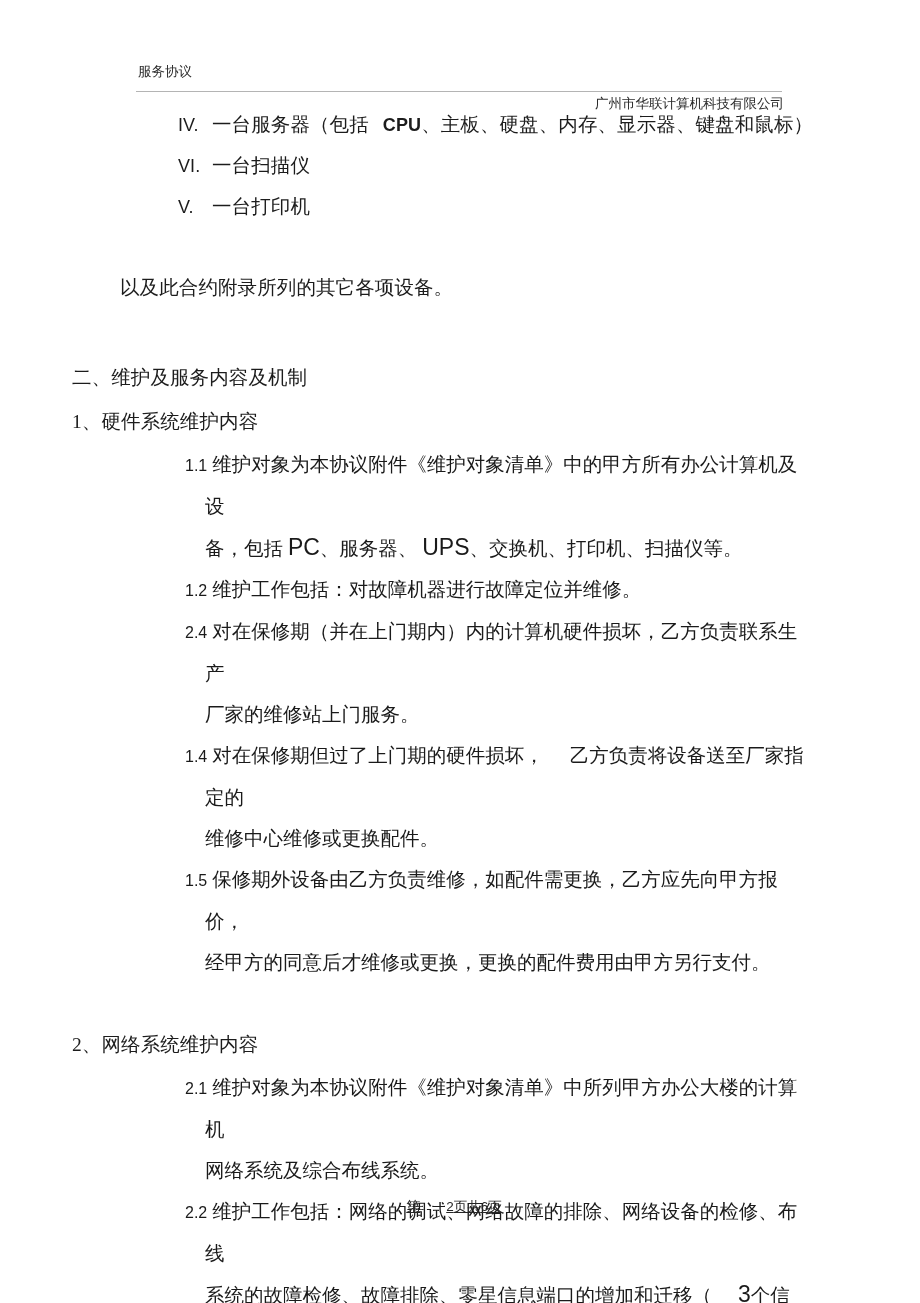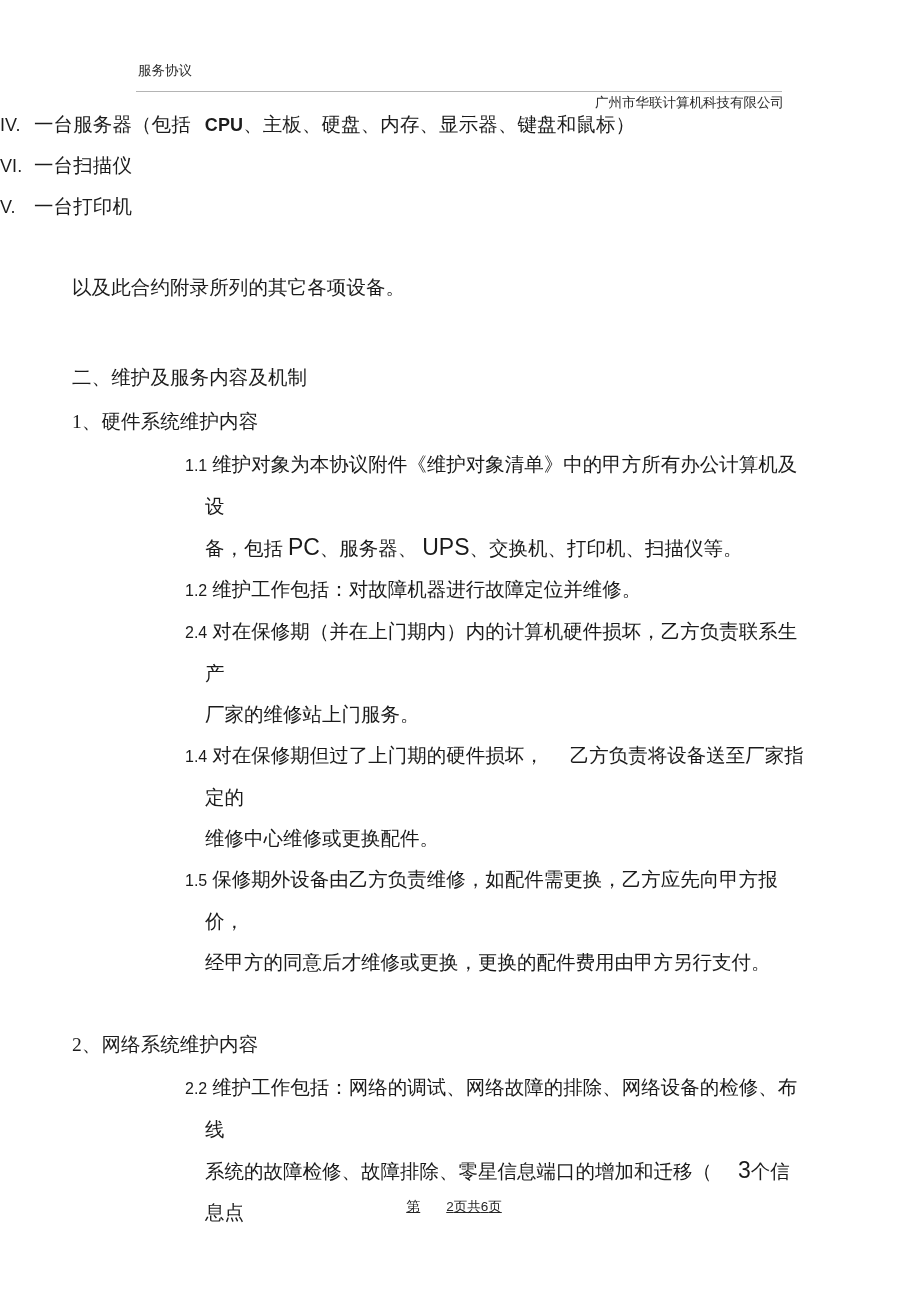--- a/index.html
+++ b/index.html
@@ -29,21 +29,21 @@
     position: absolute;
     left: 136px;
     top: 62px;
     width: 648px;
     height: 34px;
   }
   .header-left,
   .header-right {
     position: absolute;
     top: 0;
-    font-family: Liberation Mono, monospace;
+    font-family: Liberation Serif, serif;
     font-size: 13.5px;
     line-height: 20px;
     color: #2b2b2b;
     white-space: nowrap;
   }
   .header-left  { left: 2px; }
   .header-right { right: 0px; margin-top: 32px; }
   .header-rule {
     position: absolute;
     left: 0;
@@ -66,33 +66,34 @@
     line-height: 41px;
     color: #1c1c1c;
     white-space: pre;
     letter-spacing: 0.1px;
   }
 
   
   .roman-row {
     display: block;
     height: 41px;
+    padding-left: 178px;
     white-space: pre;
   }
   .roman-mark {
     display: inline-block;
     width: 34px;
     font-family: "Liberation Sans", "DejaVu Sans", sans-serif;
     font-size: 18px;
   }
   .spacer-md { height: 40px; }
   .spacer-lg { height: 48px; }
 
   .indent-para {
-    padding-left: 72px;
+    padding-left: 120px;
   }
 
   .heading {
     padding-left: 72px;
     font-size: 19.5px;
     line-height: 44px;
   }
 
   
   .clause {
@@ -179,20 +180,21 @@
     <div class="clause"><span class="num">2.4</span> <span>对在保修期（并在上门期内）内的计算机硬件损坏，乙方负责联系生产</span><span class="brk"></span><span>厂家的维修站上门服务。</span></div>
 
     <div class="clause"><span class="num">1.4</span> <span>对在保修期但过了上门期的硬件损坏，</span><span class="gap2"></span><span>乙方负责将设备送至厂家指定的</span><span class="brk"></span><span>维修中心维修或更换配件。</span></div>
 
     <div class="clause"><span class="num">1.5</span> <span>保修期外设备由乙方负责维修，如配件需更换，乙方应先向甲方报价，</span><span class="brk"></span><span>经甲方的同意后才维修或更换，更换的配件费用由甲方另行支付。</span></div>
 
     <div class="spacer-md"></div>
 
     <div class="line heading">2、网络系统维护内容</div>
 
+    <div class="clause"><span class="num">2.1</span> <span>维护对象为本协议附件《维护对象清单》中所列甲方办公大楼的计算机</span><span class="brk"></span><span>网络系统及综合布线系统。</span></div>
 
     <div class="clause"><span class="num">2.2</span> <span>维护工作包括：网络的调试、网络故障的排除、网络设备的检修、布线</span><span class="brk"></span><span>系统的故障检修、故障排除、零星信息端口的增加和迁移（</span><span class="gap2"></span><span class="lat">3</span><span>个信息点</span><span class="brk"></span></div>
 
   </div>
 
   <div class="footer"><span>第</span><span class="gap2"></span><span class="fnum">2</span><span class="fnum">页共</span><span class="fnum">6</span><span class="fnum">页</span></div>
 
 </div>
 
 </body></html>

